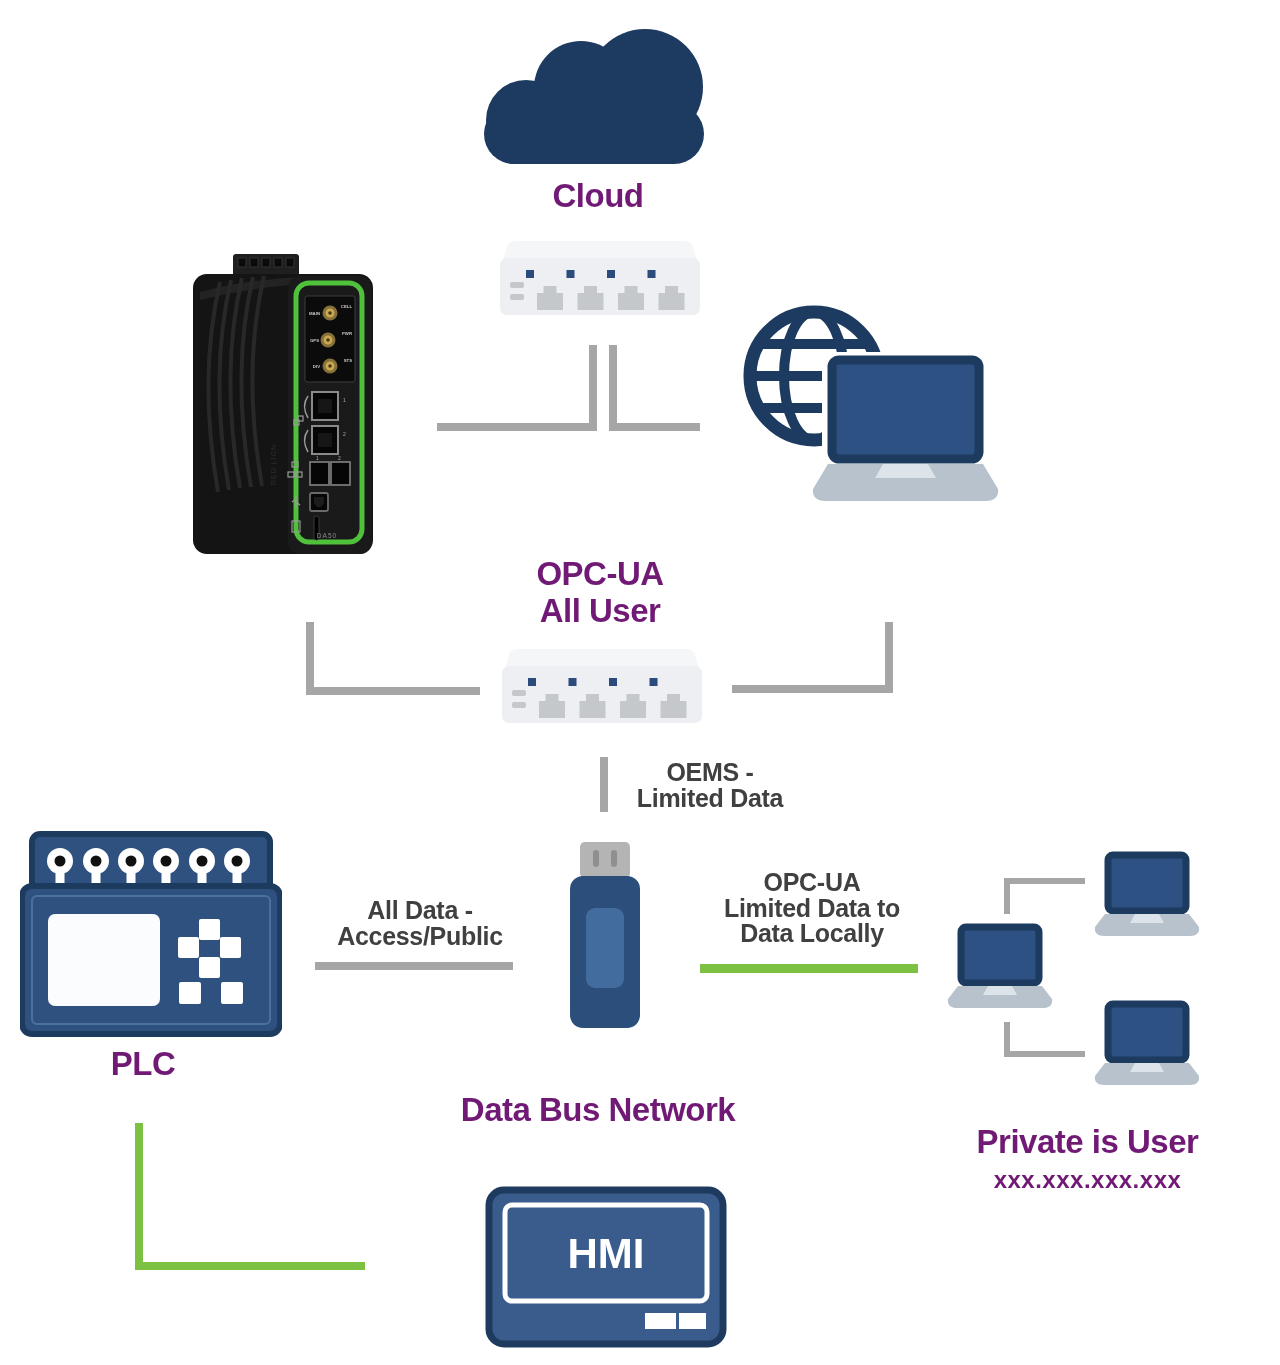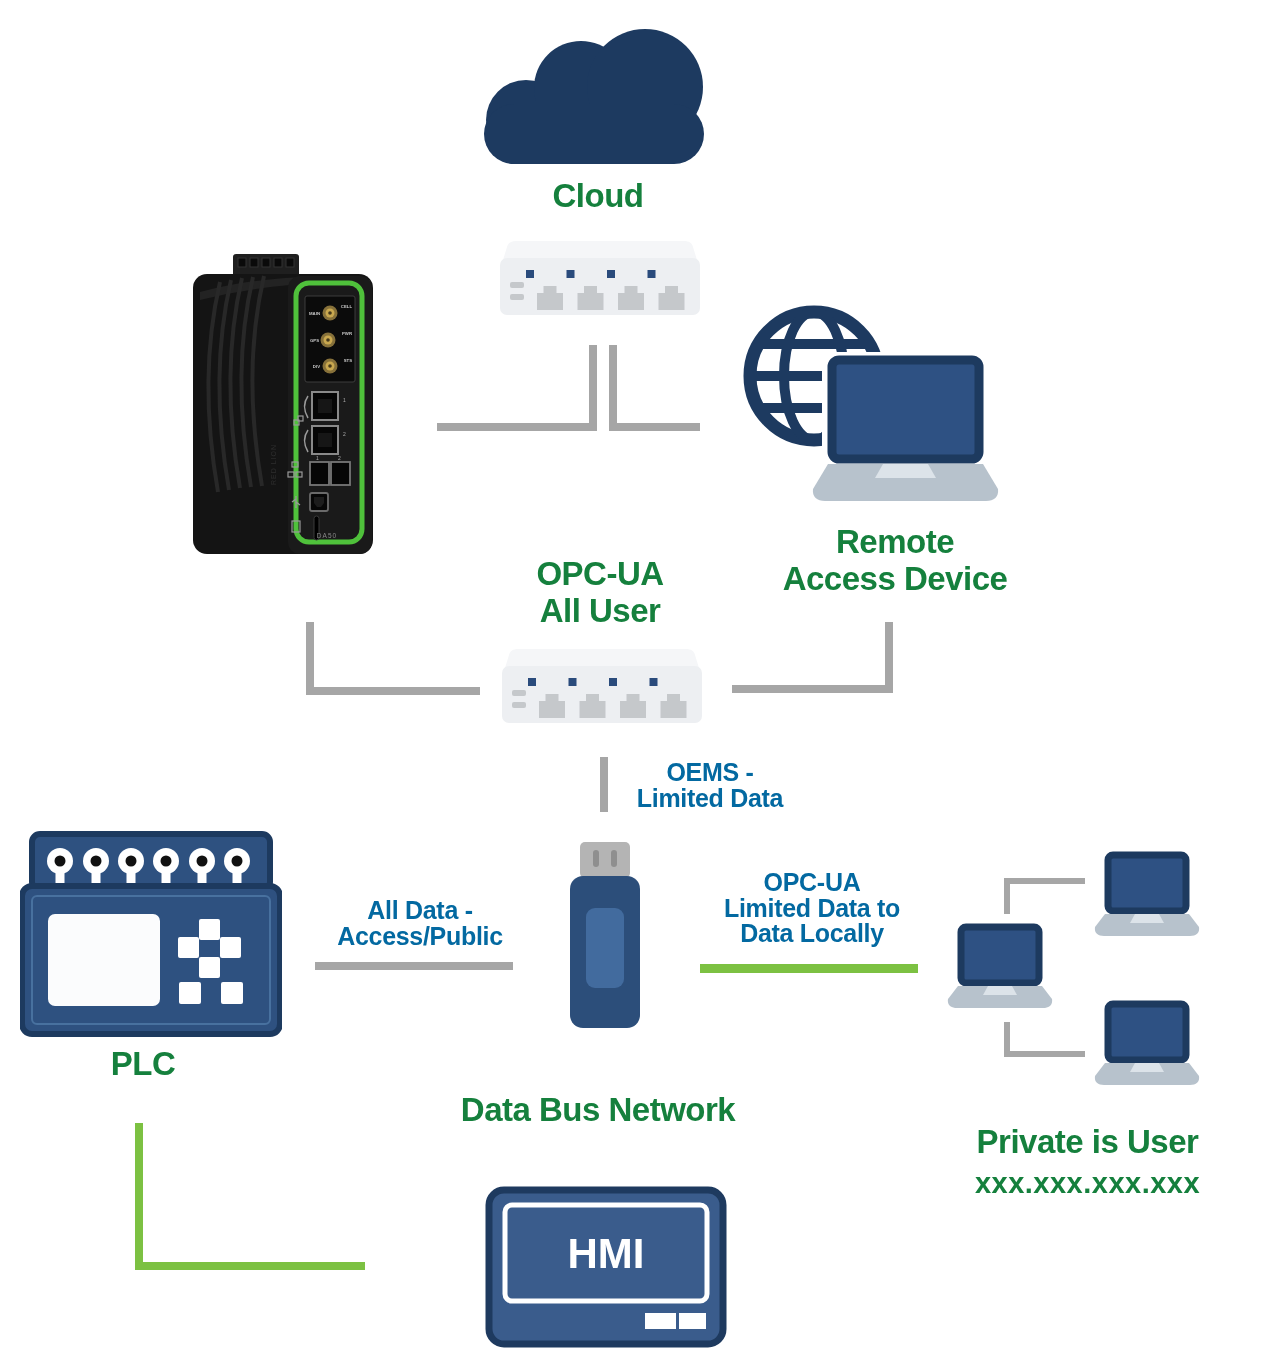--- a/index.html
+++ b/index.html
@@ -1,23 +1,23 @@
 <!DOCTYPE html>
 <html><head>
 <meta charset="utf-8">
 <style>
   html,body{margin:0;padding:0;background:#fff;}
   #canvas{position:relative;width:1280px;height:1365px;background:#ffffff;
           font-family:"Liberation Sans",sans-serif;overflow:hidden;}
   .abs{position:absolute;}
   .lbl{position:absolute;font-weight:bold;text-align:center;}
   .lbl span{display:block;}
-  .red{color:#15803d;font-size:33px;line-height:1.12;letter-spacing:-0.5px;}
-  .navy{color:#0369a1;font-size:25px;line-height:1.02;letter-spacing:-0.3px;}
-  .ip{font-size:29px;letter-spacing:0.5px;}
+  .red{color:#701a75;font-size:33px;line-height:1.12;letter-spacing:-0.5px;}
+  .navy{color:#404040;font-size:25px;line-height:1.02;letter-spacing:-0.3px;}
+  .ip{font-size:24px;letter-spacing:0.5px;}
   .line{position:absolute;background:#A6A6A6;}
   .gline{position:absolute;background:#7CC142;}
   svg{display:block;font-family:"Liberation Sans",sans-serif;}
 </style>
 </head>
 <body>
 
 <div id="canvas">
 
   <svg class="abs" style="left:478px;top:20px" width="232" height="152" viewBox="0 0 232 152">
@@ -153,24 +153,20 @@
       <path d="M22,44 h108" stroke-width="10"></path>
       <path d="M22,108 h108" stroke-width="10"></path>
     </g>
   </svg>
   <svg class="abs" style="left:808px;top:352px" width="195" height="152" viewBox="0 0 195 152">
     <rect x="14" y="-2" width="167" height="120" rx="10" fill="#FFFFFF"></rect>
     <rect x="24" y="8" width="147" height="99" rx="7" fill="#2E5183" stroke="#1D3A5F" stroke-width="9"></rect>
     <path d="M20,112 h155 l15,25 c1,8 -4,12 -12,12 h-161 c-8,0 -13,-4 -12,-12 z" fill="#B7C2CC"></path>
     <path d="M75,112 h45 l8,14 h-61 z" fill="#DCE3E9"></path>
   </svg>
-  <div class="lbl red" style="left:770px;top:524px;width:250px">
-    <span>Remote</span>
-    <span>Access Device</span>
-  </div>
 
   <div class="lbl red" style="left:500px;top:556px;width:200px">
     <span>OPC-UA</span>
     <span>All User</span>
   </div>
 
   <svg class="abs" style="left:502px;top:648px" width="200" height="76" viewBox="0 0 200 76">
     <path d="M16,1 h168 c5,0 8,2 9,6 l4,13 h-194 l4,-13 c1,-4 4,-6 9,-6 z" fill="#F5F6F8"></path>
     <rect x="0" y="18" width="200" height="57" rx="7" fill="#EDEFF2"></rect>
     <rect x="10" y="42" width="14" height="6" rx="2" fill="#C5C8CB"></rect>

